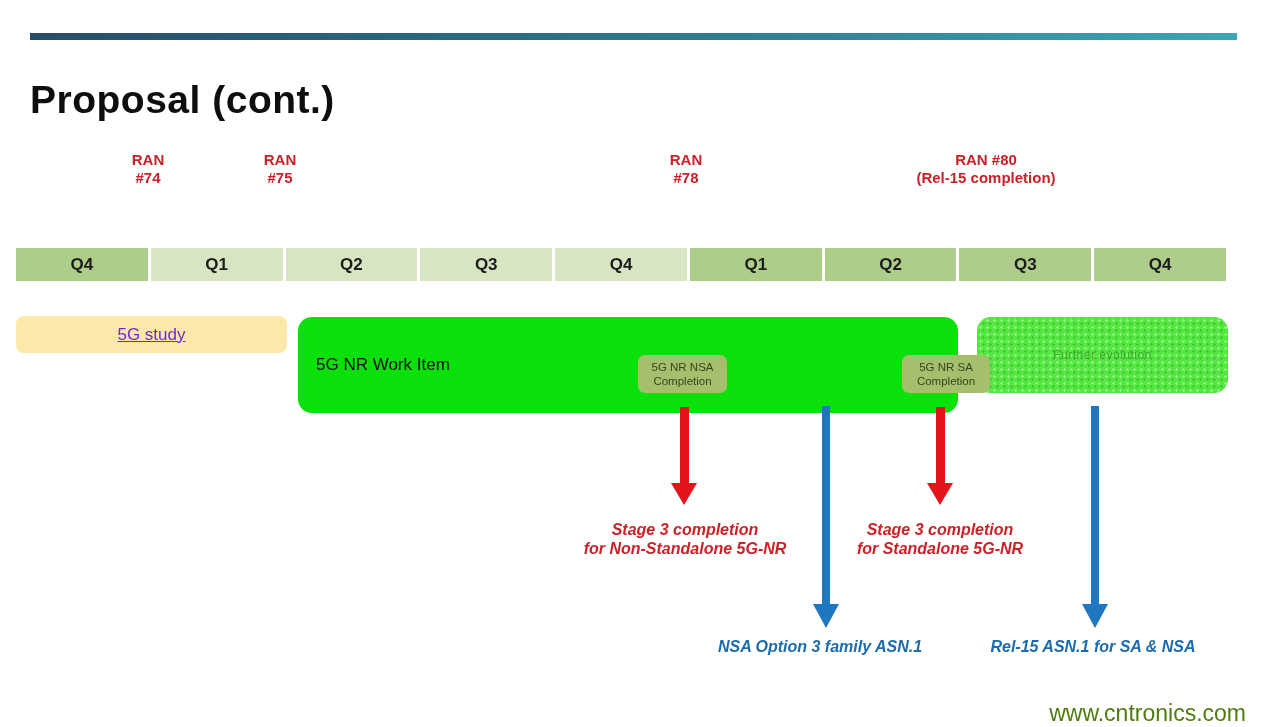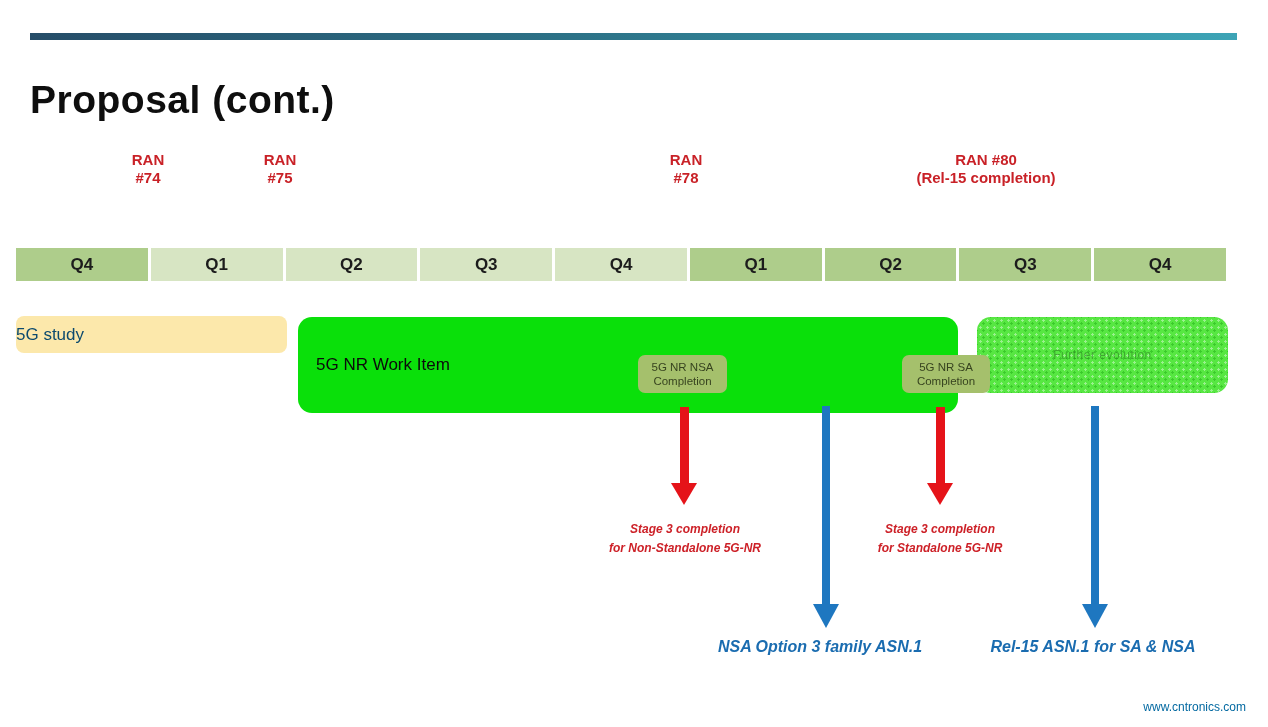--- a/index.html
+++ b/index.html
@@ -47,21 +47,21 @@
     display:flex; align-items:center; justify-content:center;
     border-right:3px solid #ffffff;
   }
   .q-cell:last-child { border-right:none; }
   .q-dark  { background:#aecd8b; }
   .q-light { background:#d7e5c3; }
   
   .study-bar {
     position:absolute; left:16px; top:316px; width:271px; height:37px;
     background:#fce8ab; border-radius:8px; display:flex; align-items:center;
-    font-size:17px; color:#0c4a6e;
+    justify-content:center; font-size:17px; color:#6d28d9;text-decoration:underline;
   }
   .workitem-bar {
     position:absolute; left:298px; top:317px; width:660px; height:96px;
     background:#0ae00a; border-radius:14px; display:flex; align-items:center;
     font-size:17px; color:#0b0b0b; padding-left:18px;
   }
   .further-bar {
     position:absolute; left:977px; top:317px; width:251px; height:76px;
     border-radius:14px; background-color:#57e742;
     background-image:
@@ -90,37 +90,37 @@
   .arrow-blue .shaft { width:8px; height:198px; background:#1e77c0; }
   .arrow-blue .head  { width:0; height:0; border-left:13px solid transparent;
                        border-right:13px solid transparent; border-top:24px solid #1e77c0; }
   .arrow-red-1  { left:671px;  top:407px; }
   .arrow-red-2  { left:927px;  top:407px; }
   .arrow-blue-1 { left:813px;  top:406px; }
   .arrow-blue-2 { left:1082px; top:406px; }
   
   .caption-red {
     position:absolute; top:520px; width:300px; text-align:center;
-    color:#cd2128; font-weight:bold; font-style:italic; font-size:12px; line-height:19px;
+    color:#cd2128; font-weight:bold; font-style:italic; font-size:16px; line-height:19px;
   }
   .caption-red-1 { left:535px; }
   .caption-red-2 { left:790px; }
   .caption-blue {
     position:absolute; top:638px; width:300px; text-align:center;
     color:#1a6cb0; font-weight:bold; font-style:italic; font-size:16px;
   }
   .caption-blue-1 { left:670px; }
   .caption-blue-2 { left:943px; }
   
   .footnotes {
     position:absolute; left:28px; top:648px; font-style:italic; font-size:15px;
     line-height:18px; color:#3f3f3f;
   }
   .watermark {
-    position:absolute; right:22px; top:700px; font-size:12px; color:#0369a1;
+    position:absolute; right:22px; top:700px; font-size:23px; color:#4d7c0f;
   }
 </style>
 </head>
 <body>
 
 <div class="slide">
 
   <div class="top-rule"></div>
 
   <h1 class="title">Proposal (cont.)</h1>

